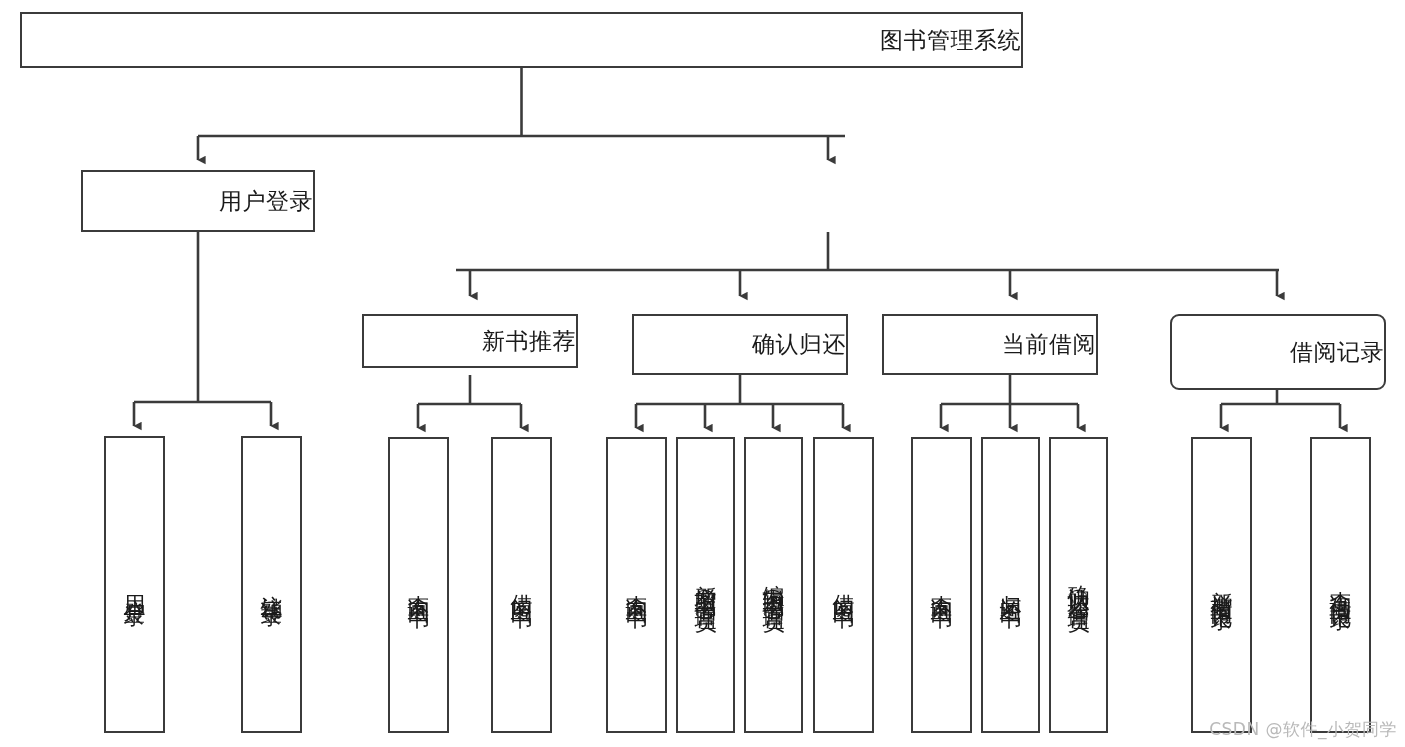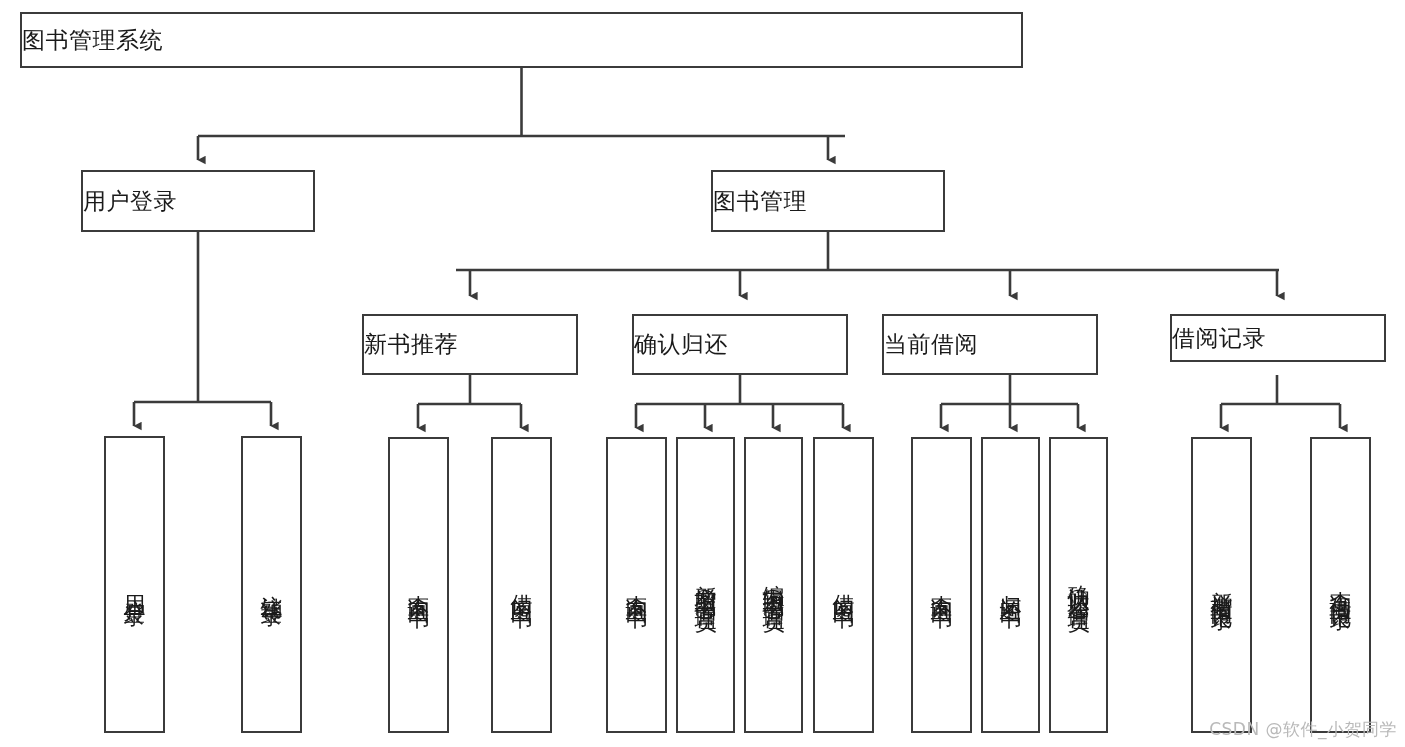--- a/index.html
+++ b/index.html
@@ -25,21 +25,21 @@
     width: 1405px;
     height: 747px;
   }
   .node-box {
     position: absolute;
     box-sizing: border-box;
     background: #ffffff;
     border: 2px solid #3b3b3b;
     display: flex;
     align-items: center;
-    justify-content: flex-start;
+    justify-content: flex-end;
     overflow: hidden;
   }
   .node-label-h {
     font-size: 23px;
     color: #1a1a1a;
     line-height: 1.15;
     letter-spacing: 0.5px;
     white-space: nowrap;
     text-align: center;
   }
@@ -137,37 +137,34 @@
   </svg>
 
   <div class="node-box" style="left:20px; top:12px; width:1003px; height:56px;">
     <span class="node-label-h">图书管理系统</span>
   </div>
 
   <div class="node-box" style="left:81px; top:170px; width:234px; height:62px;">
     <span class="node-label-h">用户登录</span>
   </div>
 
-  <div class="node-box" style="left:711px; top:170px; width:234px; height:62px;">
-    <span class="node-label-h">图书管理</span>
-  </div>
-
-  <div class="node-box" style="left:362px; top:314px; width:216px; height:61px;">
+
+  <div class="node-box" style="left:362px; top:314px; width:216px; height:54px;">
     <span class="node-label-h">新书推荐</span>
   </div>
 
   <div class="node-box" style="left:632px; top:314px; width:216px; height:61px;">
     <span class="node-label-h">确认归还</span>
   </div>
 
   <div class="node-box" style="left:882px; top:314px; width:216px; height:61px;">
     <span class="node-label-h">当前借阅</span>
   </div>
 
-  <div class="node-box" style="left:1170px; top:314px; width:216px; height:48px;">
+  <div class="node-box" style="left:1170px; top:314px; width:216px; height:76px;border-radius:9px;">
     <span class="node-label-h">借阅记录</span>
   </div>
 
   <div class="node-box vertical" style="left:104px; top:436px; width:61px; height:297px;">
     <span class="node-label-v">用户登录</span>
   </div>
 
   <div class="node-box vertical" style="left:241px; top:436px; width:61px; height:297px;">
     <span class="node-label-v">注销登录</span>
   </div>

